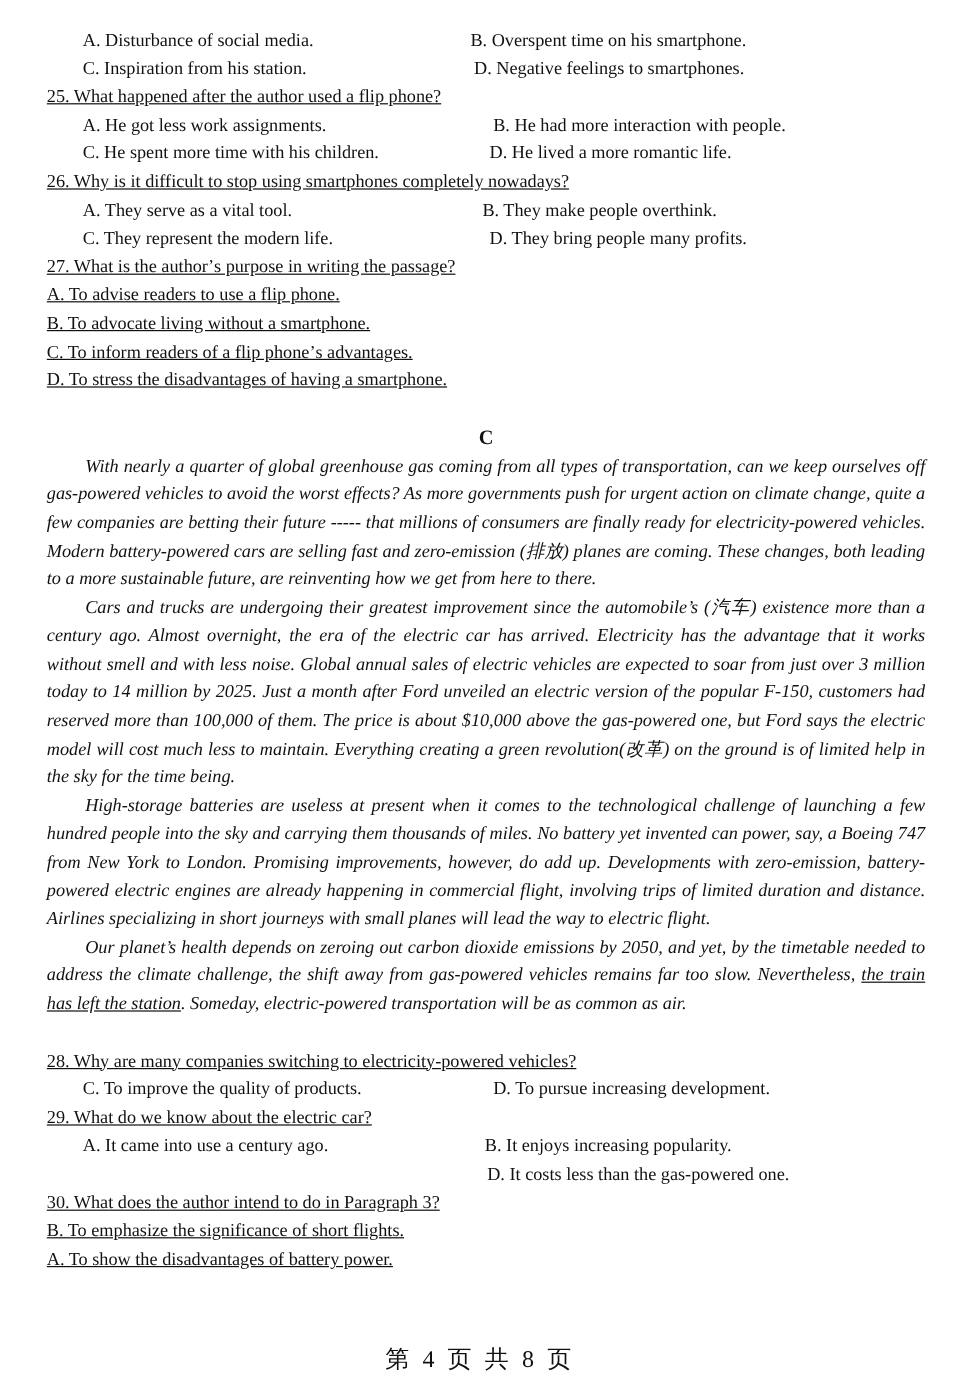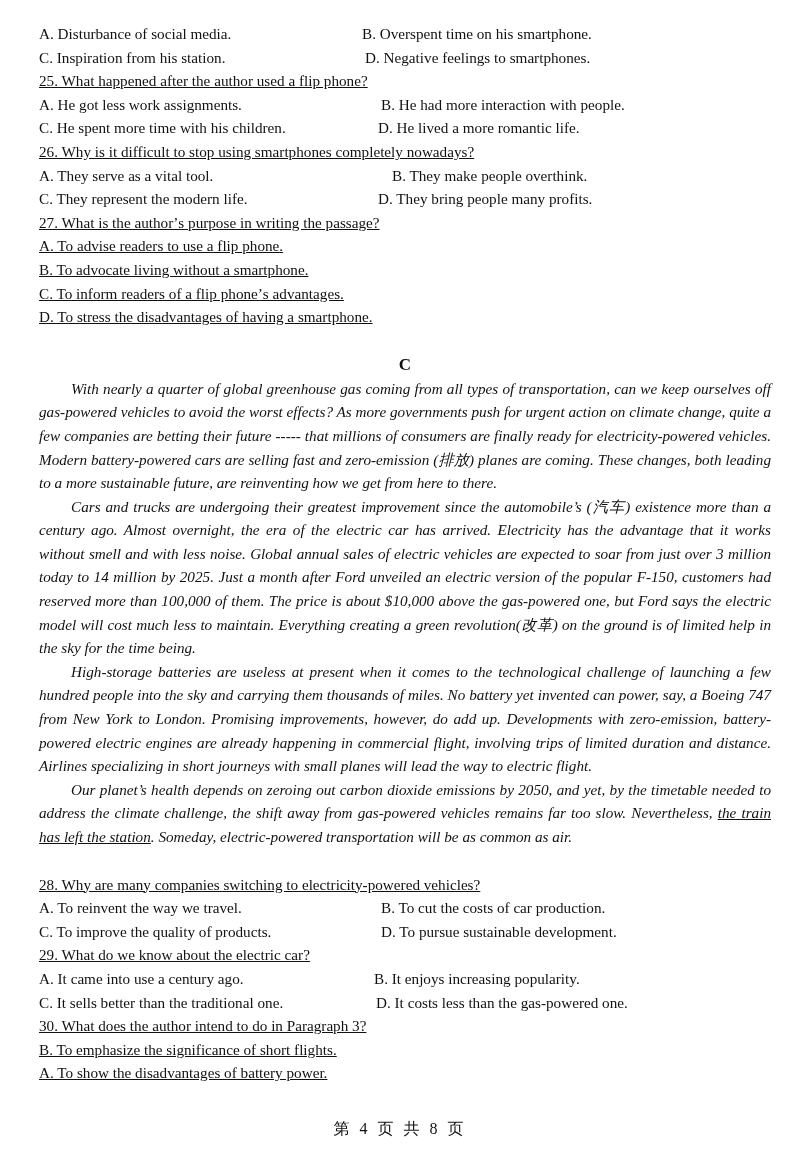--- a/index.html
+++ b/index.html
@@ -4,28 +4,28 @@
 <style>
   html, body { margin: 0; padding: 0; background: #ffffff; }
   body {
     width: 800px; height: 1163px; position: relative; overflow: hidden;
     font-family: "Liberation Serif", "DejaVu Serif", serif;
     color: #111111;
     font-size: 15.2px;
   }
   .page { position: absolute; left: 39px; top: 22px; width: 732px; }
   .line { height: 23.6px; line-height: 23.6px; white-space: nowrap; position: relative; text-decoration: underline; }
-  .opt-row { height: 23.6px; line-height: 23.6px; white-space: nowrap; position: relative; }
+  .opt-row { height: 23.6px; line-height: 23.6px; white-space: nowrap; position: relative; margin-left: 30px; }
   .opt-row .a { position: absolute; left: 0; }
   .opt-row .b { position: absolute; }
   .gap { height: 24px; }
   .section-title { text-align: center; font-weight: bold; font-size: 17px; height: 24px; line-height: 24px; margin-top: 0; }
   .para { text-align: justify; text-align-last: left; line-height: 23.6px; text-indent: 32px; margin: 0; font-style: italic; }
   .ul { text-decoration: underline; }
-  .footer { position: absolute; left: 0; width: 800px; top: 1119px; text-align: center; font-size: 16px; letter-spacing: 3px; }
+  .footer { position: absolute; left: 0; width: 800px; top: 1119px; text-align: center; font-size: 20px; letter-spacing: 3px; }
 </style>
 </head>
 <body>
 
 <div class="page">
 
   <div class="opt-row">
     <span class="a">A. Disturbance of social media.</span>
     <span class="b" style="left:323px">B. Overspent time on his smartphone.</span>
   </div>
@@ -40,21 +40,21 @@
     <span class="b" style="left:342px">B. He had more interaction with people.</span>
   </div>
   <div class="opt-row">
     <span class="a">C. He spent more time with his children.</span>
     <span class="b" style="left:339px">D. He lived a more romantic life.</span>
   </div>
 
   <div class="line">26. Why is it difficult to stop using smartphones completely nowadays?</div>
   <div class="opt-row">
     <span class="a">A. They serve as a vital tool.</span>
-    <span class="b" style="left:353px">B. They make people overthink.</span>
+    <span class="b" style="left:333px">B. They make people overthink.</span>
   </div>
   <div class="opt-row">
     <span class="a">C. They represent the modern life.</span>
     <span class="b" style="left:339px">D. They bring people many profits.</span>
   </div>
 
   <div class="line">27. What is the authorʼs purpose in writing the passage?</div>
   <div class="line">A. To advise readers to use a flip phone.</div>
   <div class="line">B. To advocate living without a smartphone.</div>
   <div class="line">C. To inform readers of a flip phoneʼs advantages.</div>
@@ -66,35 +66,30 @@
 
   <p class="para">With nearly a quarter of global greenhouse gas coming from all types of transportation, can we keep ourselves off gas-powered vehicles to avoid the worst effects? As more governments push for urgent action on climate change, quite a few companies are betting their future ----- that millions of consumers are finally ready for electricity-powered vehicles. Modern battery-powered cars are selling fast and zero-emission (排放) planes are coming.  These changes, both leading to a more sustainable future, are reinventing how we get from here to there.</p>
   <p class="para">Cars and trucks are undergoing their greatest improvement since the automobile’s (汽车) existence more than a century ago. Almost overnight, the era of the electric car has arrived. Electricity has the advantage that it works without smell and with less noise. Global annual sales of electric vehicles are expected to soar from just over 3 million today to 14 million by 2025. Just a month after Ford unveiled an electric version of the popular F-150, customers had reserved more than 100,000 of them. The price is about $10,000 above the gas-powered one, but Ford says the electric model will cost much less to maintain. Everything creating a green revolution(改革) on the ground is of limited help in the sky for the time being.</p>
   <p class="para">High-storage batteries are useless at present when it comes to the technological challenge of launching a few hundred people into the sky and carrying them thousands of miles. No battery yet invented can power, say, a Boeing 747 from New York to London. Promising improvements, however, do add up. Developments with zero-emission, battery-powered electric engines are already happening in commercial flight, involving trips of limited duration and distance. Airlines specializing in short journeys with small planes will lead the way to electric flight.</p>
   <p class="para"><span>Our planet’s health depends on zeroing out carbon dioxide emissions by 2050, and yet, by the timetable needed to address the climate challenge, the shift away from gas-powered vehicles remains far too slow. Nevertheless, </span><span class="ul">the train has left the station</span><span>. Someday, electric-powered transportation will be as common as air.</span></p>
 
   <div class="gap"></div>
 
   <div class="line">28. Why are many companies switching to electricity-powered vehicles?</div>
   <div class="opt-row">
-    <span class="a">A. To reinvent the way we travel.</span>
-    <span class="b" style="left:342px">B. To cut the costs of car production.</span>
-  </div>
-  <div class="opt-row">
     <span class="a">C. To improve the quality of products.</span>
-    <span class="b" style="left:342px">D. To pursue sustainable development.</span>
+    <span class="b" style="left:342px">D. To pursue increasing development.</span>
   </div>
 
   <div class="line">29. What do we know about the electric car?</div>
   <div class="opt-row">
     <span class="a">A. It came into use a century ago.</span>
     <span class="b" style="left:335px">B. It enjoys increasing popularity.</span>
   </div>
   <div class="opt-row">
-    <span class="a">C. It sells better than the traditional one.</span>
     <span class="b" style="left:337px">D. It costs less than the gas-powered one.</span>
   </div>
 
   <div class="line">30. What does the author intend to do in Paragraph 3?</div>
   <div class="line">B. To emphasize the significance of short flights.</div>
   <div class="line">A. To show the disadvantages of battery power.</div>
 </div>
 
 <div class="footer">第 4 页 共 8 页</div>
 

